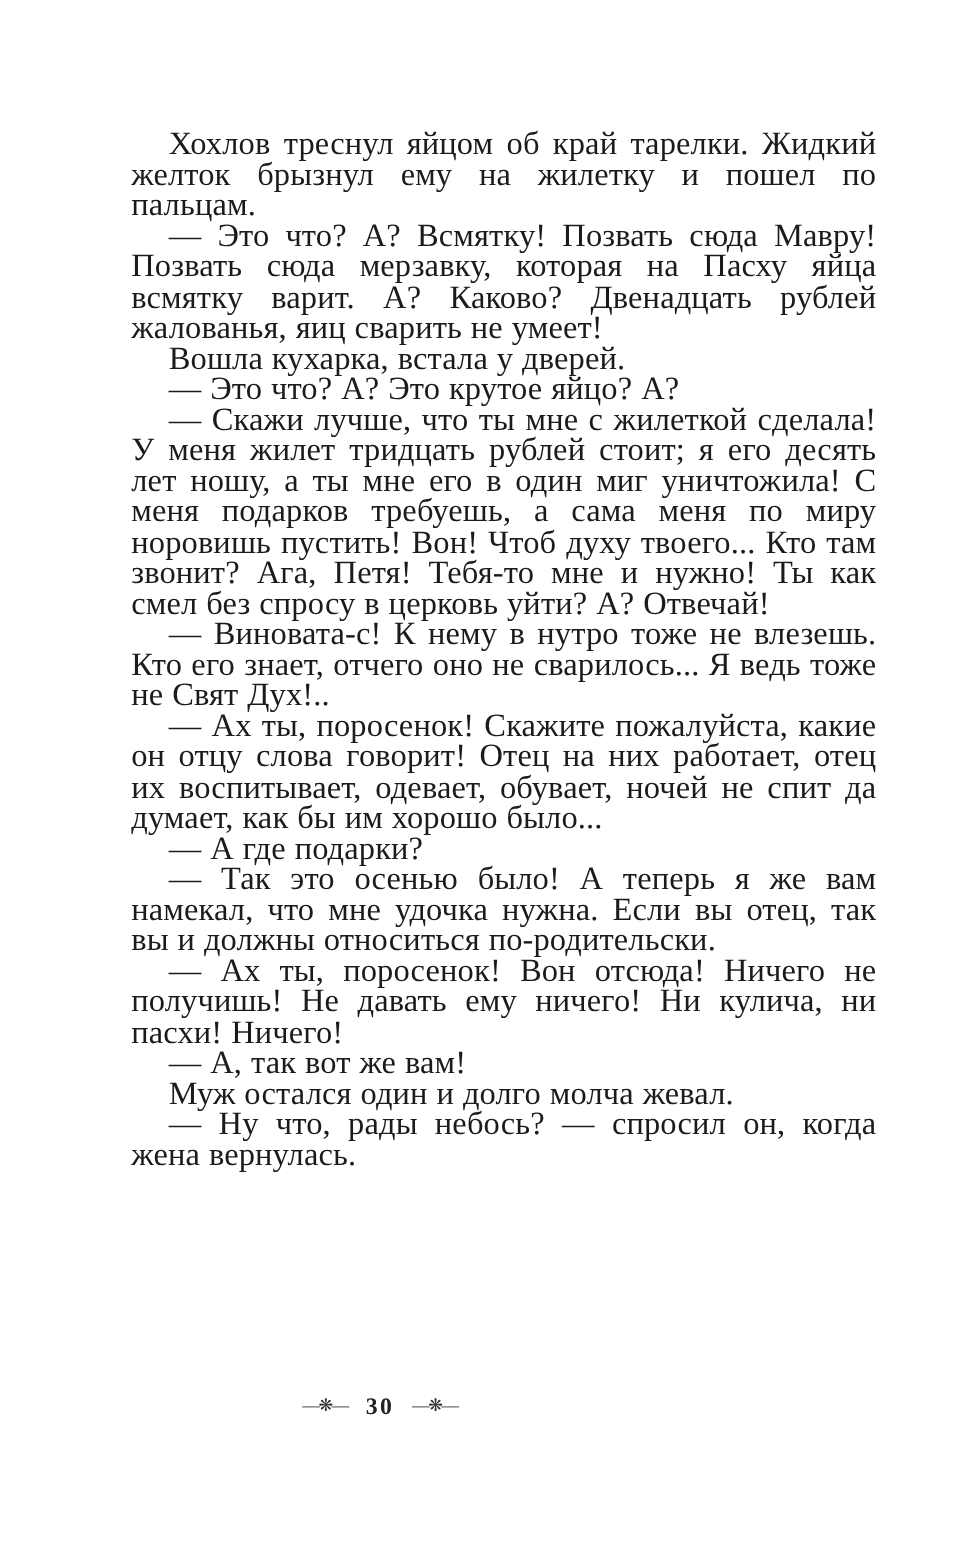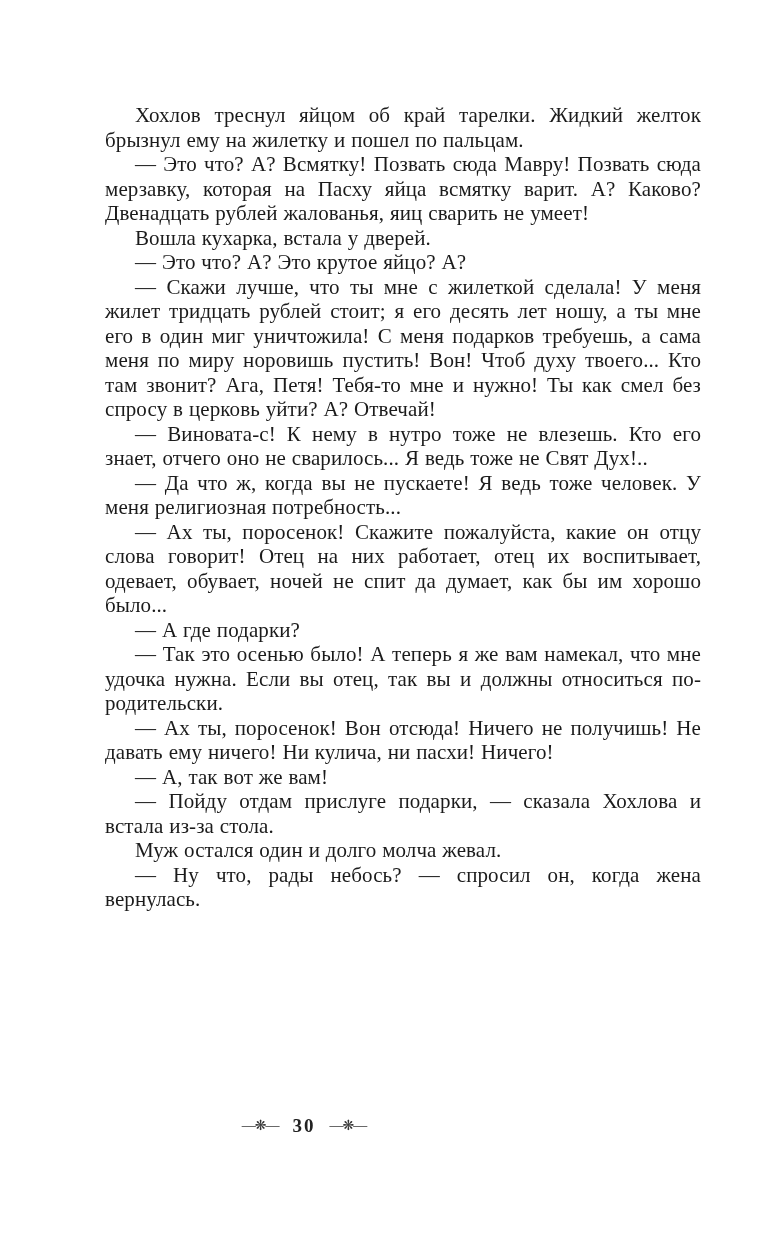--- a/index.html
+++ b/index.html
@@ -18,21 +18,21 @@
   .page {
     position: absolute;
     inset: 0;
     background: #ffffff;
   }
   .text-block {
     position: absolute;
     top: 103px;
     left: 105px;
     width: 596px;
-    font-size: 21px;
+    font-size: 26px;
     line-height: 24.5px;
     text-align: justify;
   }
   .text-block p {
     margin: 0;
     padding: 0;
     text-indent: 30px;
     letter-spacing: 0.1px;
     word-spacing: 0.5px;
   }
@@ -64,27 +64,25 @@
 <body>
 
 <div class="page">
   <div class="text-block">
     <p>Хохлов треснул яйцом об край тарелки. Жидкий желток брызнул ему на жилетку и пошел по пальцам.</p>
     <p>— Это что? А? Всмятку! Позвать сюда Мавру! Позвать сюда мерзавку, которая на Пасху яйца всмятку варит. А? Каково? Двенадцать рублей жалованья, яиц сварить не умеет!</p>
     <p>Вошла кухарка, встала у дверей.</p>
     <p>— Это что? А? Это крутое яйцо? А?</p>
     <p>— Скажи лучше, что ты мне с жилеткой сделала! У меня жилет тридцать рублей стоит; я его десять лет ношу, а ты мне его в один миг уничтожила! С меня подарков требуешь, а сама меня по миру норовишь пустить! Вон! Чтоб духу твоего... Кто там звонит? Ага, Петя! Тебя-то мне и нужно! Ты как смел без спросу в церковь уйти? А? Отвечай!</p>
     <p>— Виновата-с! К нему в нутро тоже не влезешь. Кто его знает, отчего оно не сварилось... Я ведь тоже не Свят Дух!..</p>
-    <p>— Да что ж, когда вы не пускаете! Я ведь тоже человек. У меня религиозная потребность...</p>
     <p>— Ах ты, поросенок! Скажите пожалуйста, какие он отцу слова говорит! Отец на них работает, отец их воспитывает, одевает, обувает, ночей не спит да думает, как бы им хорошо было...</p>
     <p>— А где подарки?</p>
     <p>— Так это осенью было! А теперь я же вам намекал, что мне удочка нужна. Если вы отец, так вы и должны относиться по-родительски.</p>
     <p>— Ах ты, поросенок! Вон отсюда! Ничего не получишь! Не давать ему ничего! Ни кулича, ни пасхи! Ничего!</p>
     <p>— А, так вот же вам!</p>
-    <p>— Пойду отдам прислуге подарки, — сказала Хохлова и встала из-за стола.</p>
     <p>Муж остался один и долго молча жевал.</p>
     <p>— Ну что, рады небось? — спросил он, когда жена вернулась.</p>
   </div>
 
   <div class="footer">
     <span class="ornament">—❋—</span><span class="page-number">30</span><span class="ornament">—❋—</span>
   </div>
 </div>
 
 </body></html>

